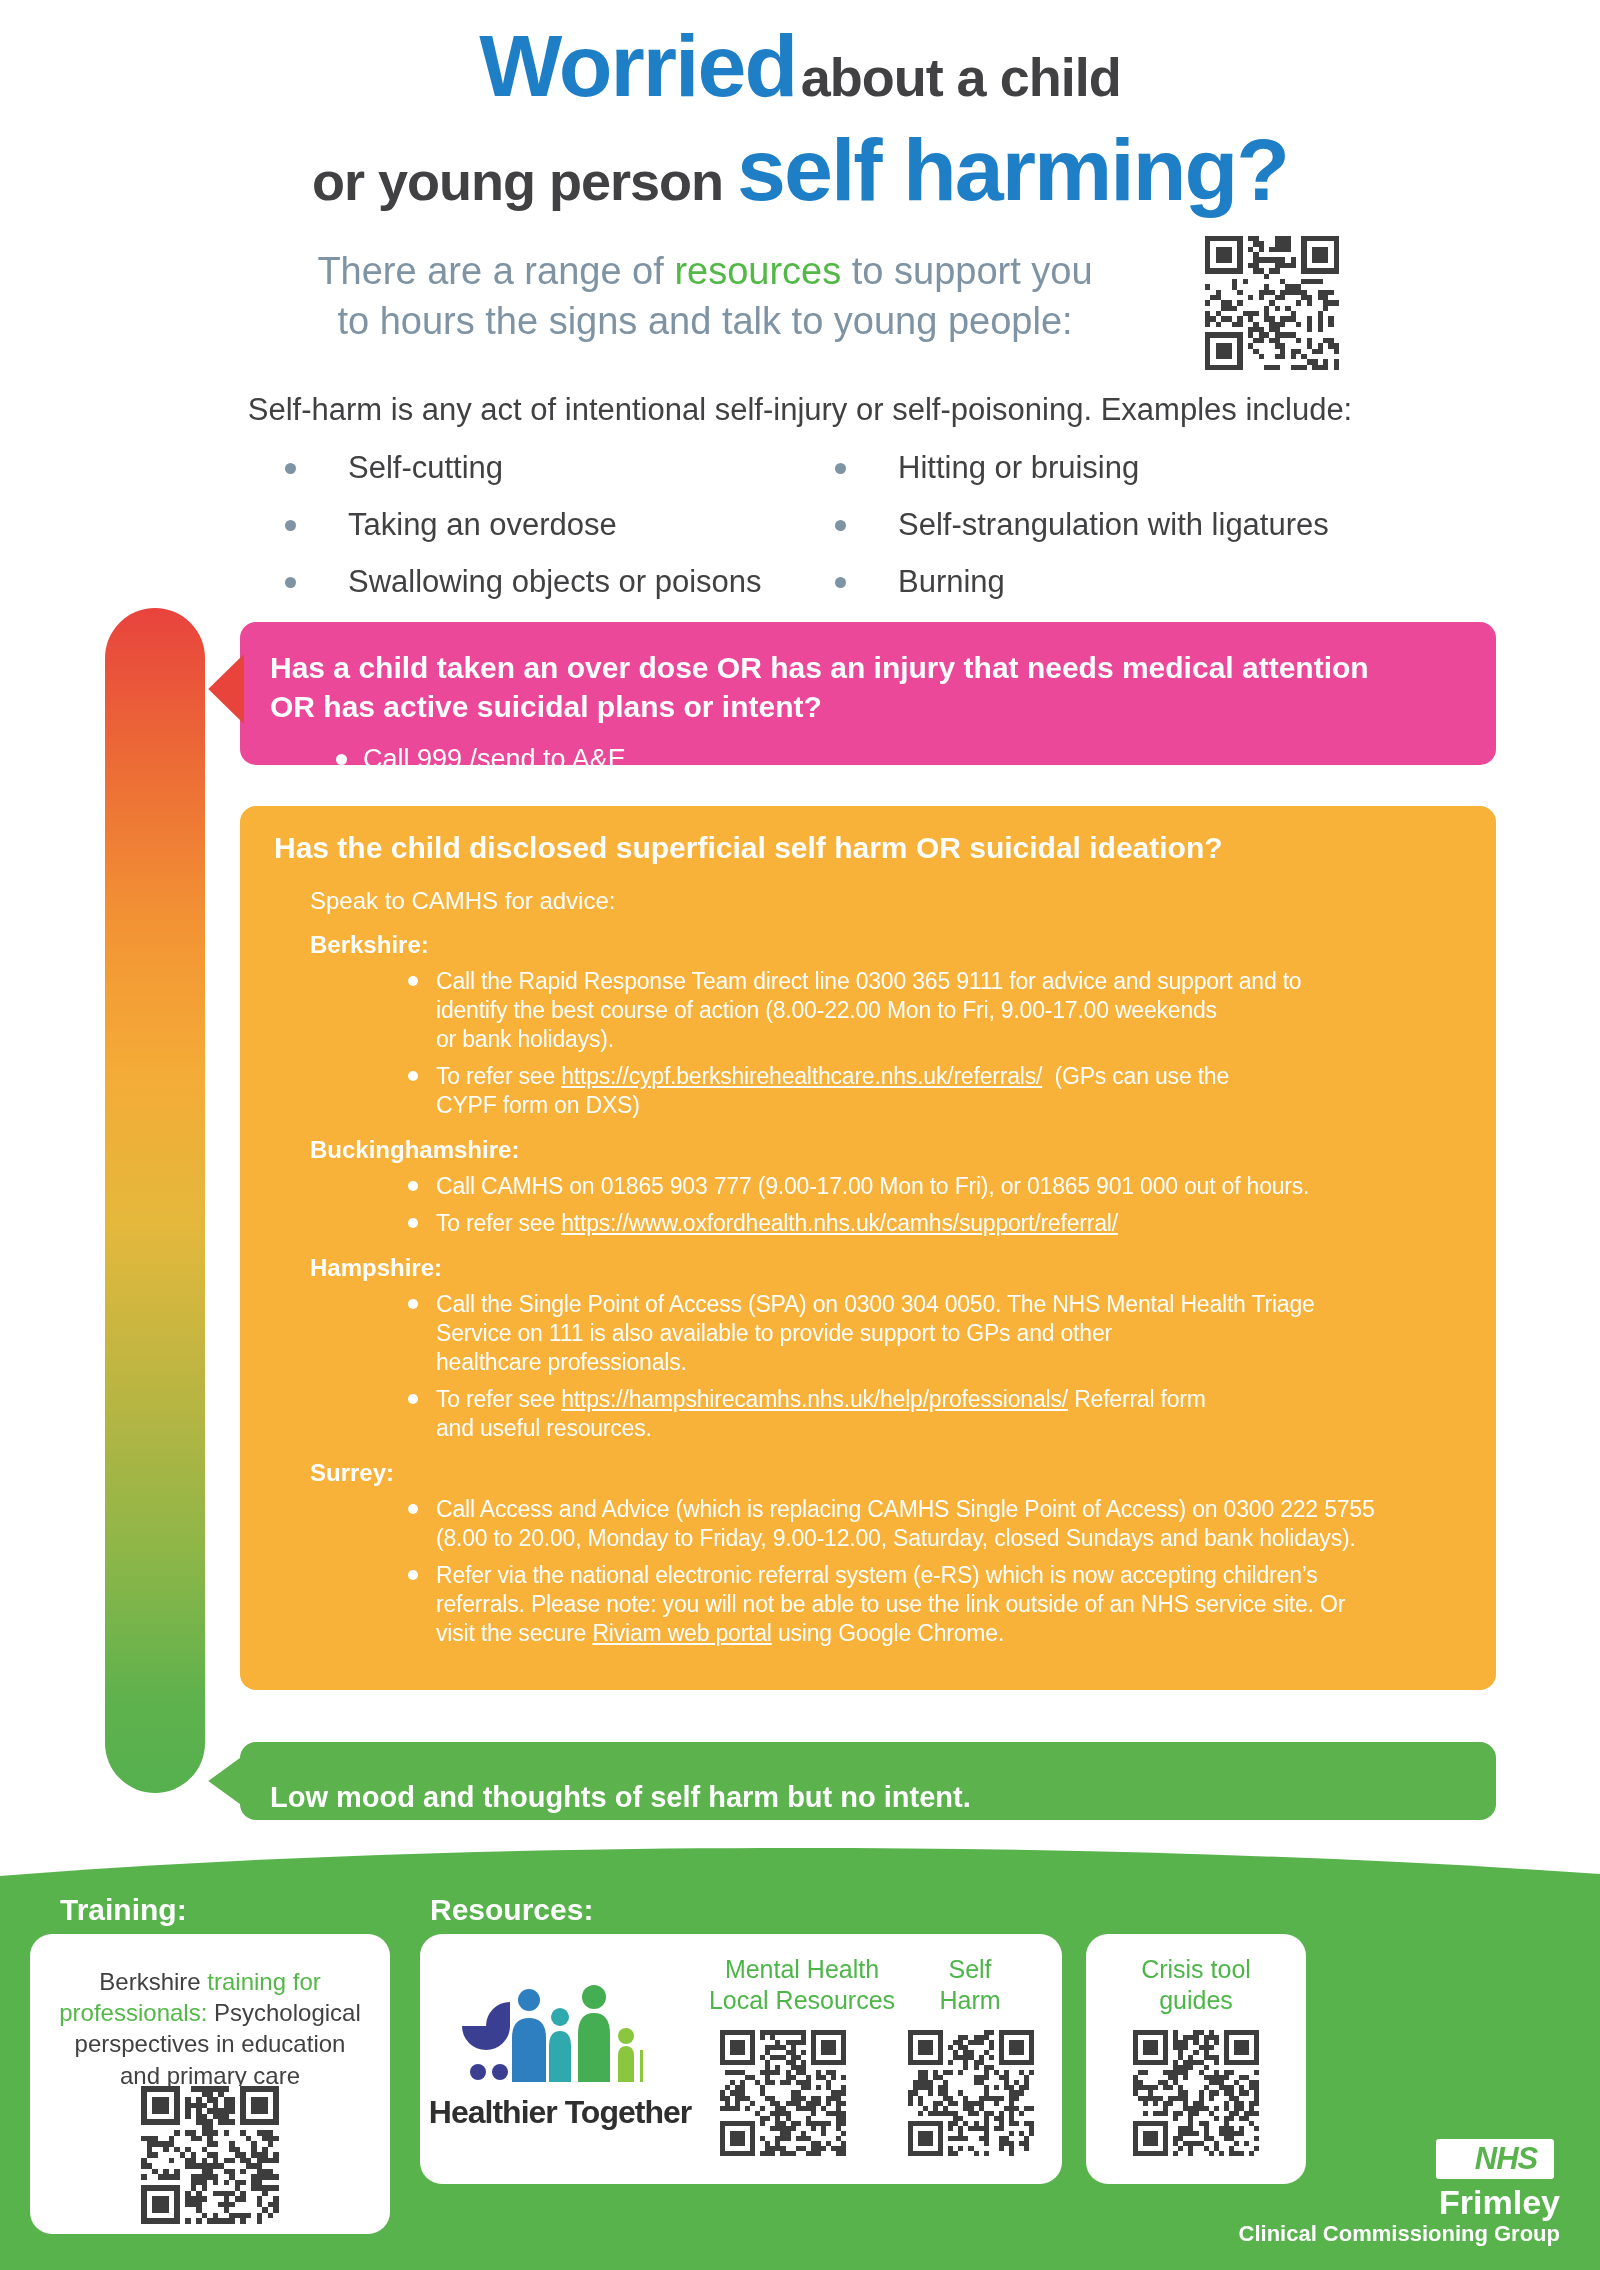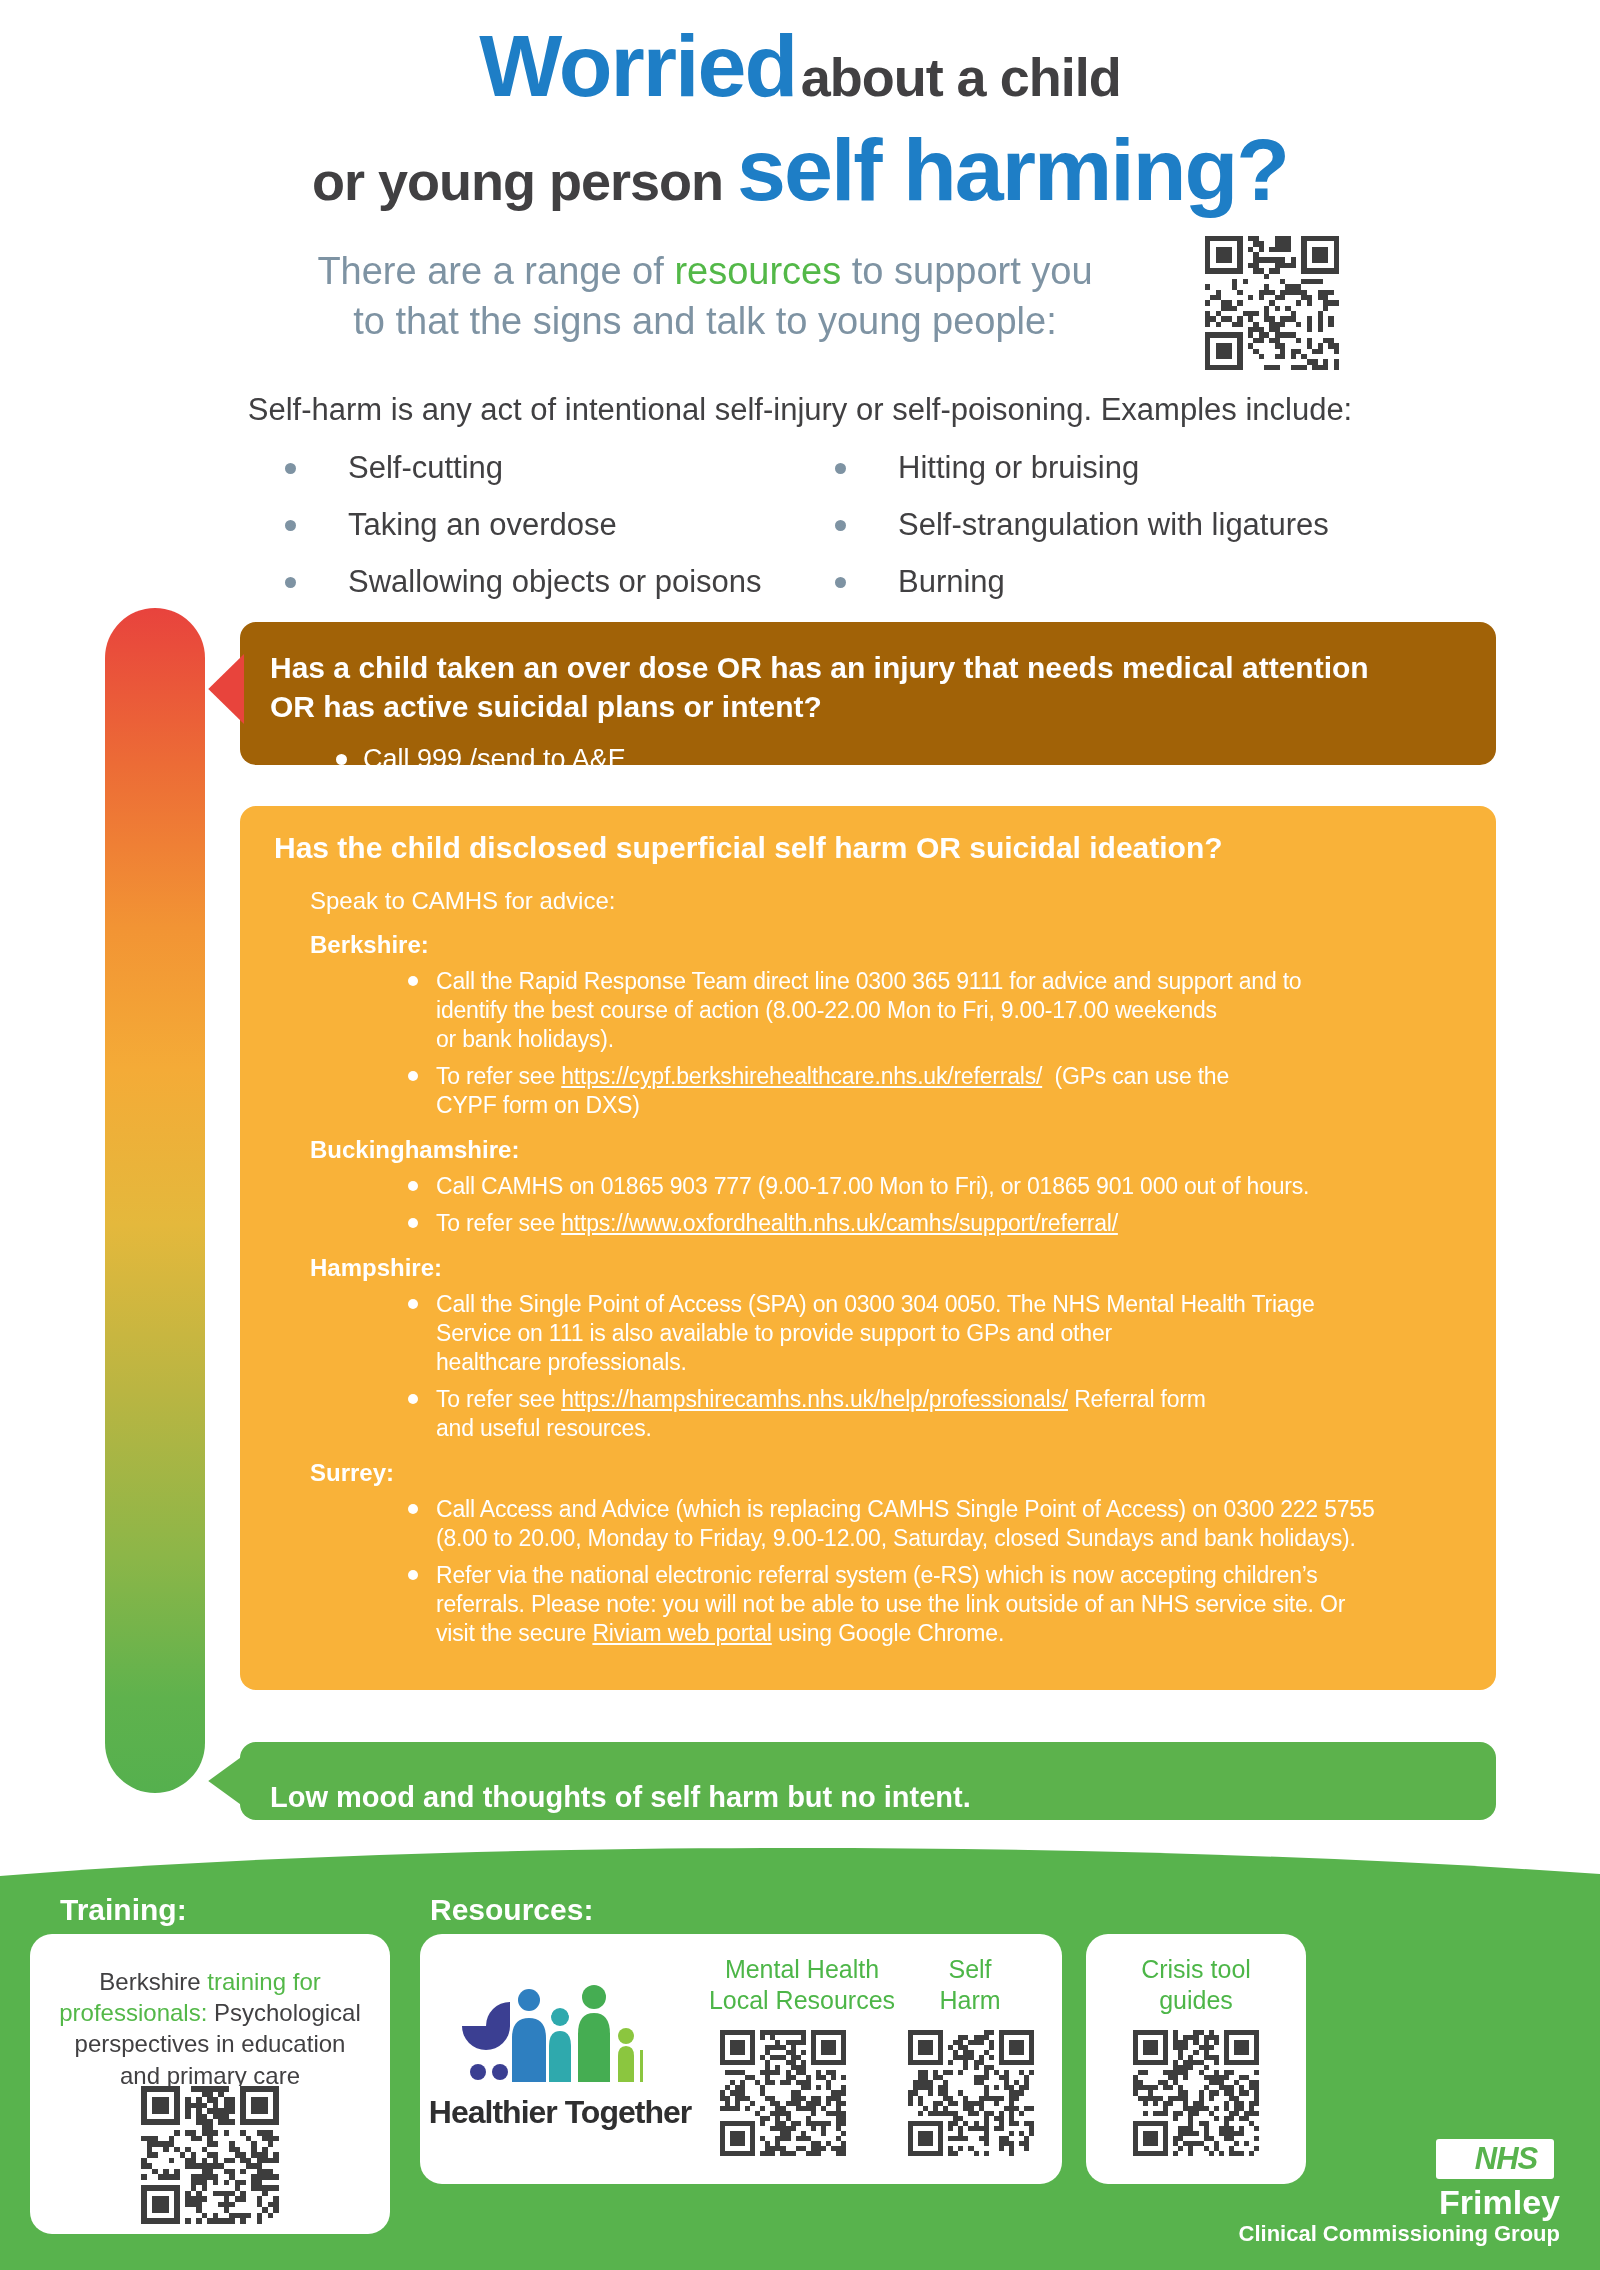--- a/index.html
+++ b/index.html
@@ -23,21 +23,21 @@
   .ex-col{width:550px;}
   .ex-item{font-size:31px;color:#414042;margin-bottom:21px;display:flex;align-items:center;gap:36px;}
   .exdot{width:11px;height:11px;border-radius:50%;background:#7e93a3;margin-right:16px;flex:0 0 11px;}
   
   .bar{position:absolute;left:105px;top:608px;width:100px;height:1185px;border-radius:52px;
        background:linear-gradient(180deg,#e8433d 0%,#ec6b36 13%,#f29434 27%,#f4ab37 39%,
                   #e4b83c 52%,#bab542 66%,#8cb648 80%,#5fb24d 92%,#55b04e 100%);}
   
   .banner{position:absolute;left:240px;width:1256px;border-radius:16px;color:#fff;box-sizing:border-box;}
   .tail{position:absolute;left:-34px;width:38px;height:70px;}
-  .red-b{top:622px;height:143px;background:#a16207;padding:26px 30px 0 30px;}
+  .red-b{top:622px;height:143px;background:#ec4899;padding:26px 30px 0 30px;}
   .red-b .tail{top:32px;background:#e8443c;clip-path:polygon(100% 0,6% 50%,100% 100%);}
   .b-heading{font-size:30px;font-weight:bold;line-height:1.3;}
   .b-bullet{margin:18px 0 0 66px;font-size:27px;display:flex;align-items:center;}
   .wdot{width:11px;height:11px;border-radius:50%;background:#fff;margin-right:16px;flex:0 0 11px;}
   .orange-b{top:806px;height:884px;background:#f9b239;padding:22px 30px 0 34px;overflow:hidden;}
   .orange-b .tail{top:46px;background:#f9b239;clip-path:polygon(100% 0,6% 50%,100% 100%);}
   .o-intro{margin:20px 0 0 36px;font-size:24px;}
   .county{margin:16px 0 0 36px;font-size:24px;font-weight:bold;}
   .obullet{margin:8px 18px 0 134px;font-size:23px;line-height:1.26;position:relative;
            padding-left:28px;letter-spacing:-0.2px;}
@@ -88,21 +88,21 @@
       <span class="big">Worried</span>
       <span class="small"> about a child</span>
     </div>
     <div class="title-line2">
       <span class="small">or young person </span>
       <span class="big">self harming?</span>
     </div>
   </header>
 
   <div class="intro" style="white-space:pre-line"><span>There are a range of </span><span class="c-green">resources</span><span> to support you
-to that the signs and talk to young people:</span></div>
+to hours the signs and talk to young people:</span></div>
   <div class="qr qr-top">
       <svg viewBox="0 0 25 25" xmlns="http://www.w3.org/2000/svg" shape-rendering="crispEdges">
         <rect width="25" height="25" fill="#fff"></rect>
         <rect x="8" y="0" width="1" height="1" fill="#3d3d3d"></rect>
         <rect x="9" y="0" width="1" height="1" fill="#3d3d3d"></rect>
         <rect x="13" y="0" width="1" height="1" fill="#3d3d3d"></rect>
         <rect x="14" y="0" width="1" height="1" fill="#3d3d3d"></rect>
         <rect x="15" y="0" width="1" height="1" fill="#3d3d3d"></rect>
         <rect x="9" y="1" width="1" height="1" fill="#3d3d3d"></rect>
         <rect x="10" y="1" width="1" height="1" fill="#3d3d3d"></rect>

